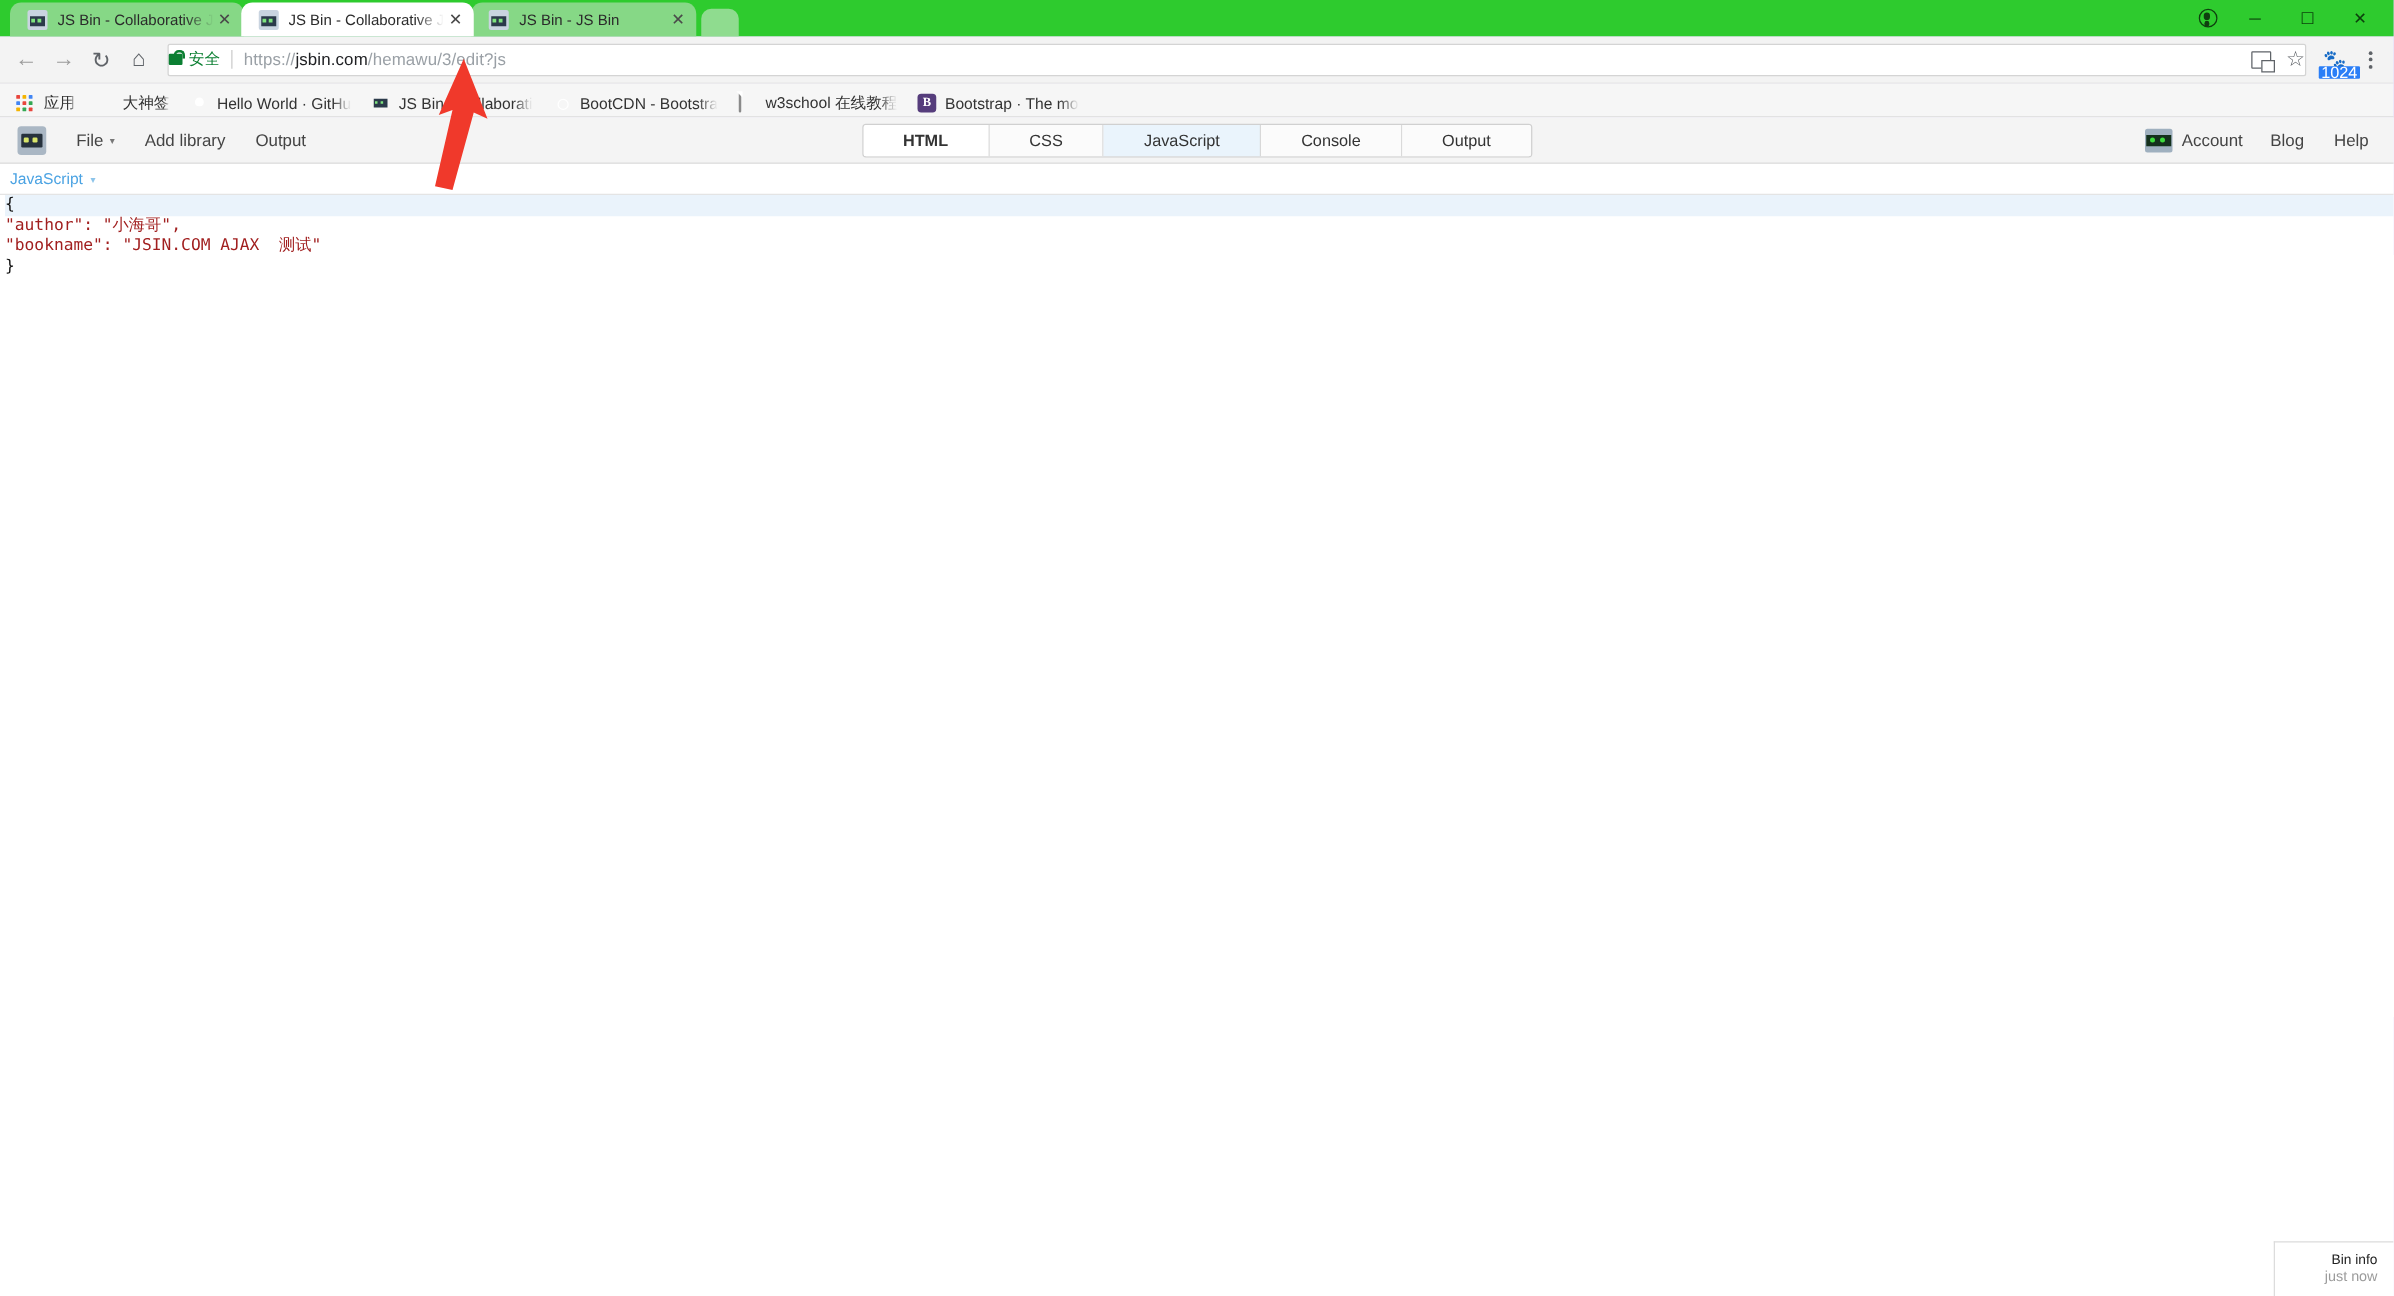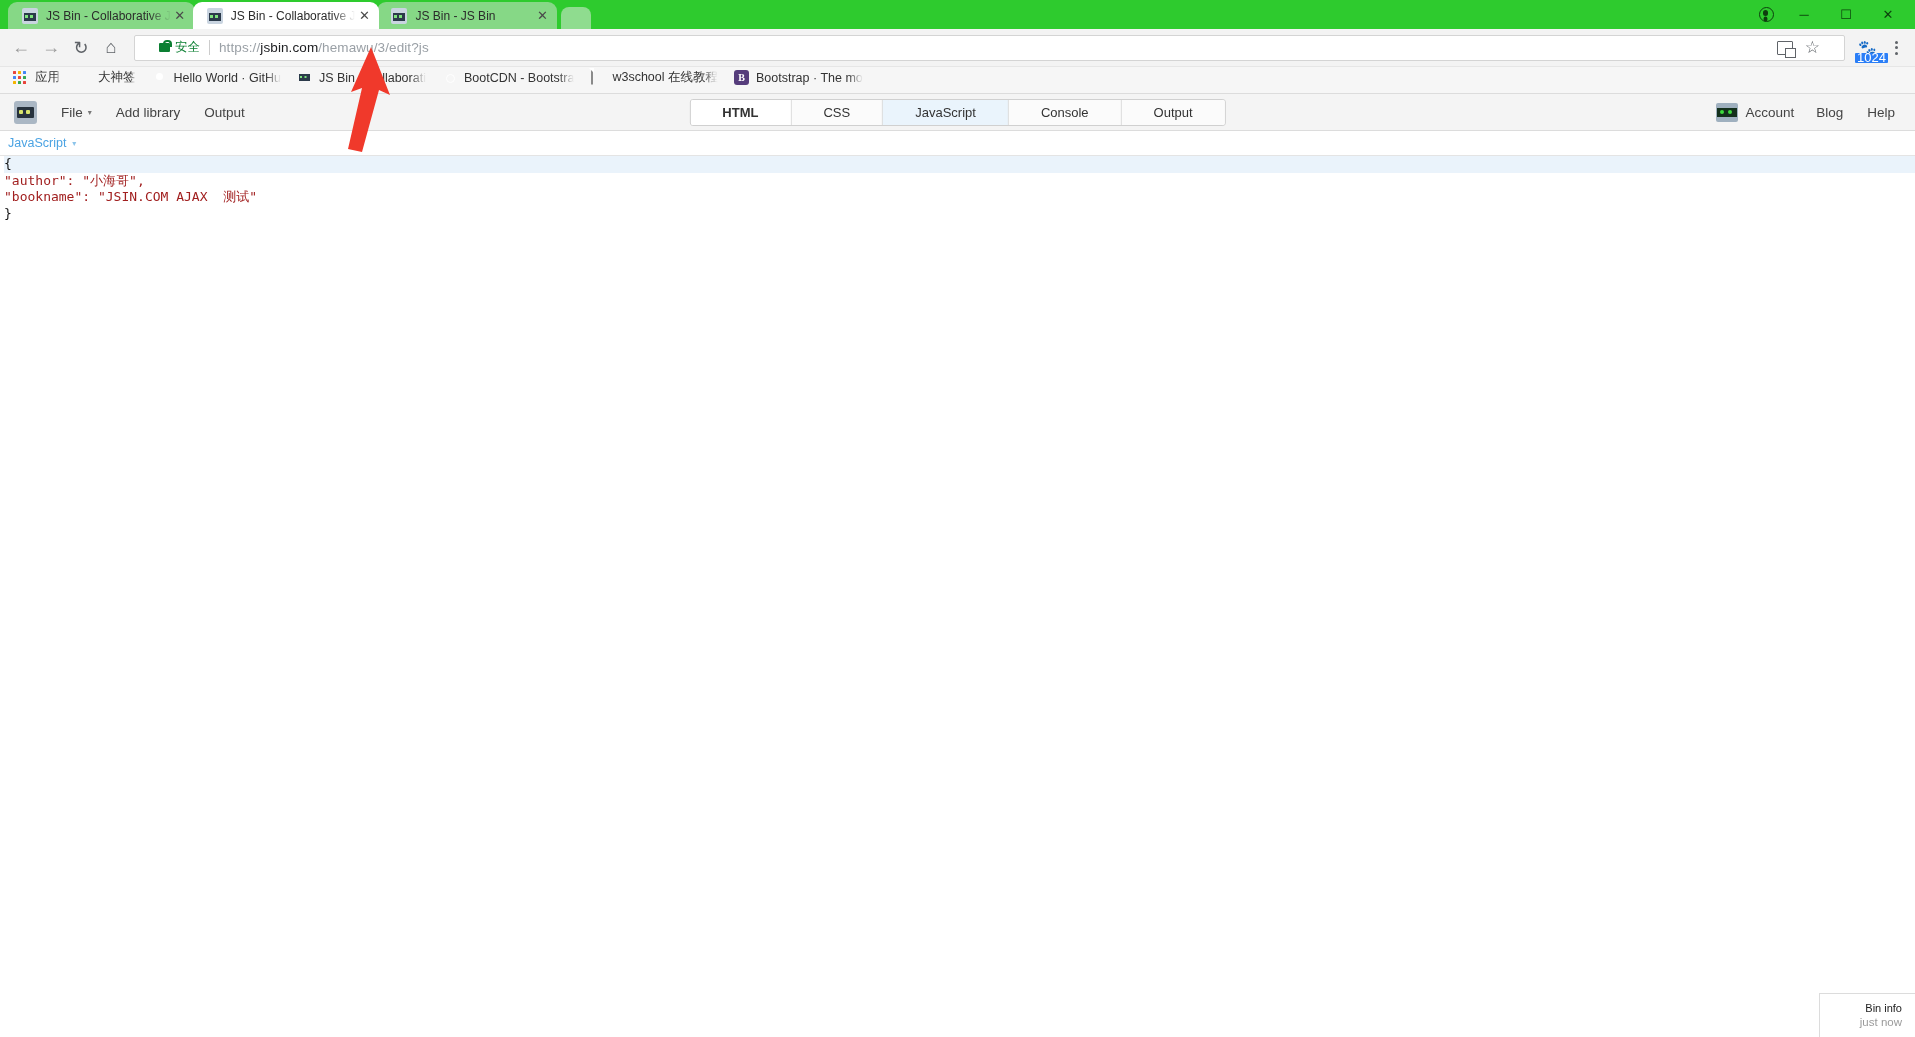--- a/index.html
+++ b/index.html
@@ -85,21 +85,21 @@
   
   .toolbar {
     height: 38px; background:#f3f3f3; display:flex; align-items:center;
     padding: 0 6px; border-bottom: 1px solid #e6e6e6;
   }
   .navbtn { width: 30px; height: 30px; display:flex; align-items:center; justify-content:center; color:#9b9b9b; font-size:18px; }
   .navbtn.enabled { color:#5f6368; }
   .omnibox {
     flex: 1 1 auto; height: 26px; margin: 0 8px;
     background: #fff; border: 1px solid #d4d4d4; border-radius: 2px;
-    display:flex; align-items:center; padding: 0 24px;
+    display:flex; align-items:center; padding: 0 0;
   }
   .lock { width:11px;height:9px;border:2px solid #0b7f32;border-radius:1px;margin-right:5px;position:relative;background:#0b7f32;}
   .lock::before{content:"";position:absolute;left:2px;top:-5px;width:5px;height:5px;border:2px solid #0b7f32;border-bottom:none;border-top-left-radius:4px;border-top-right-radius:4px;}
   .secure-label { font-size:12.5px;color:#0b7f32; margin-right:9px; }
   .omni-sep { width:1px;height:15px;background:#ccc;margin-right:9px; }
   .url { font-size:13.5px; color:#9aa0a6; white-space:nowrap; letter-spacing:0.1px;}
   .url .host { color:#202124; }
   .omni-icons { margin-left:auto; display:flex; align-items:center; gap:12px; }
   .translate-ico { width:16px;height:14px;border:1.4px solid #5f6368; position:relative; border-radius:1px;}
   .translate-ico::after{content:"";position:absolute;right:-4px;bottom:-4px;width:9px;height:8px;background:#fff;border:1.4px solid #5f6368;}
@@ -109,21 +109,21 @@
   .ext-badge {
     position:absolute; bottom:0px; left:2px;
     background:#2a7ef7; color:#fff; font-size:13px; line-height:10px;
     padding:0 2px; border-radius:1px; font-family:"Liberation Sans",sans-serif;
   }
   .menu-dots { width:26px;height:30px;display:flex;flex-direction:column;align-items:center;justify-content:center;gap:2.5px;}
   .menu-dots i { width:3px;height:3px;background:#5f6368;border-radius:50%;display:block;}
 
   
   .bookmarks {
-    height: 27px; background:#f6f6f6; display:flex; align-items:flex-start;
+    height: 27px; background:#f6f6f6; display:flex; align-items:flex-end;
     padding: 0 6px; border-bottom:1px solid #dcdcdc; overflow:hidden;
   }
   .bm {
     display:flex; align-items:center; height:21px; padding:0 7px; margin-right:2px;
     font-size:12.5px; color:#333; white-space:nowrap; border-radius:2px; max-width:175px; overflow:hidden;
   }
   .bm .lbl { overflow:hidden; text-overflow:clip; white-space:nowrap;
     -webkit-mask-image: linear-gradient(to right,#000 86%,transparent 100%);
     mask-image: linear-gradient(to right,#000 86%,transparent 100%); }
   .bm-ico { width:16px;height:16px;flex:0 0 16px;margin-right:6px;position:relative;}

